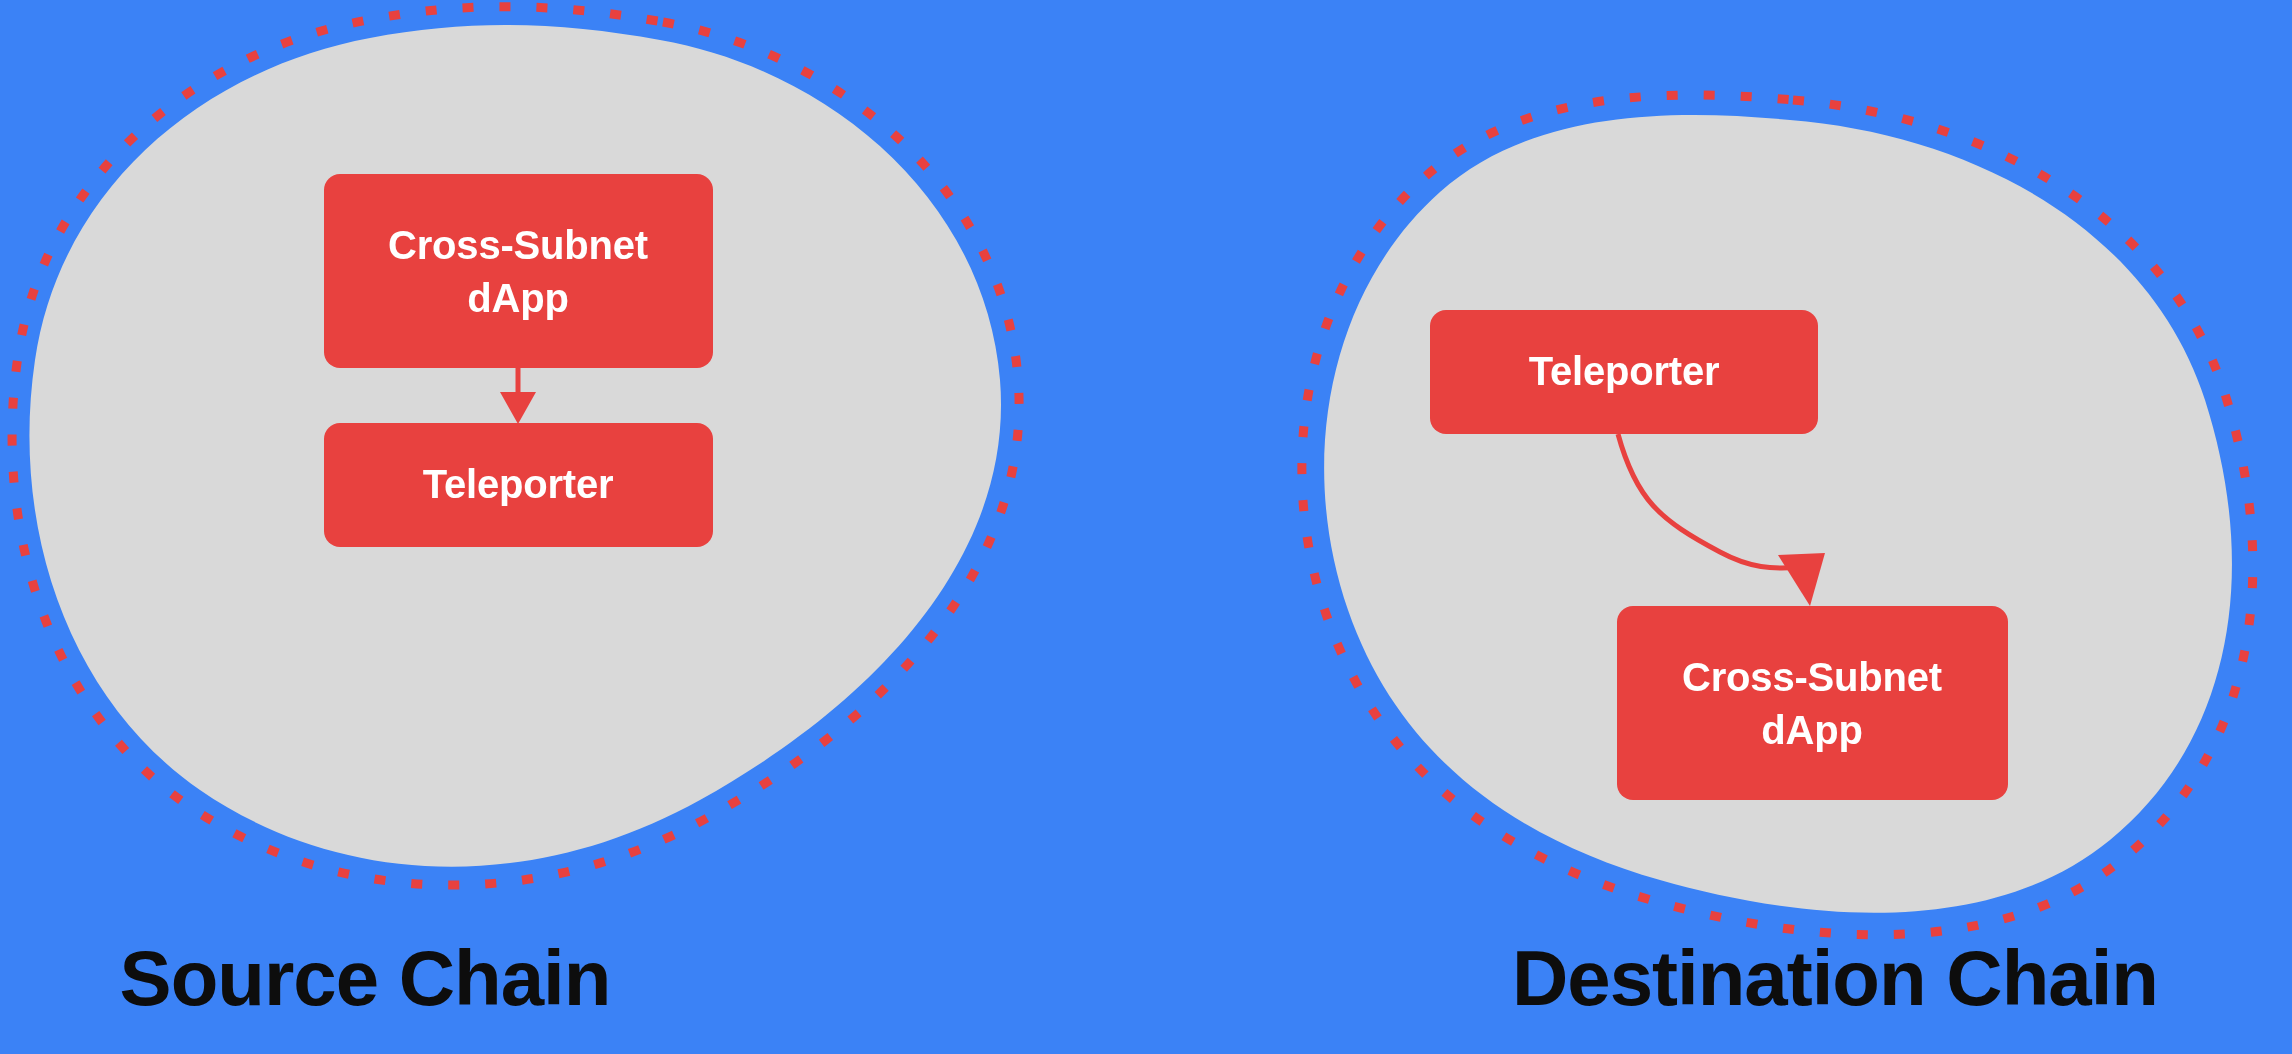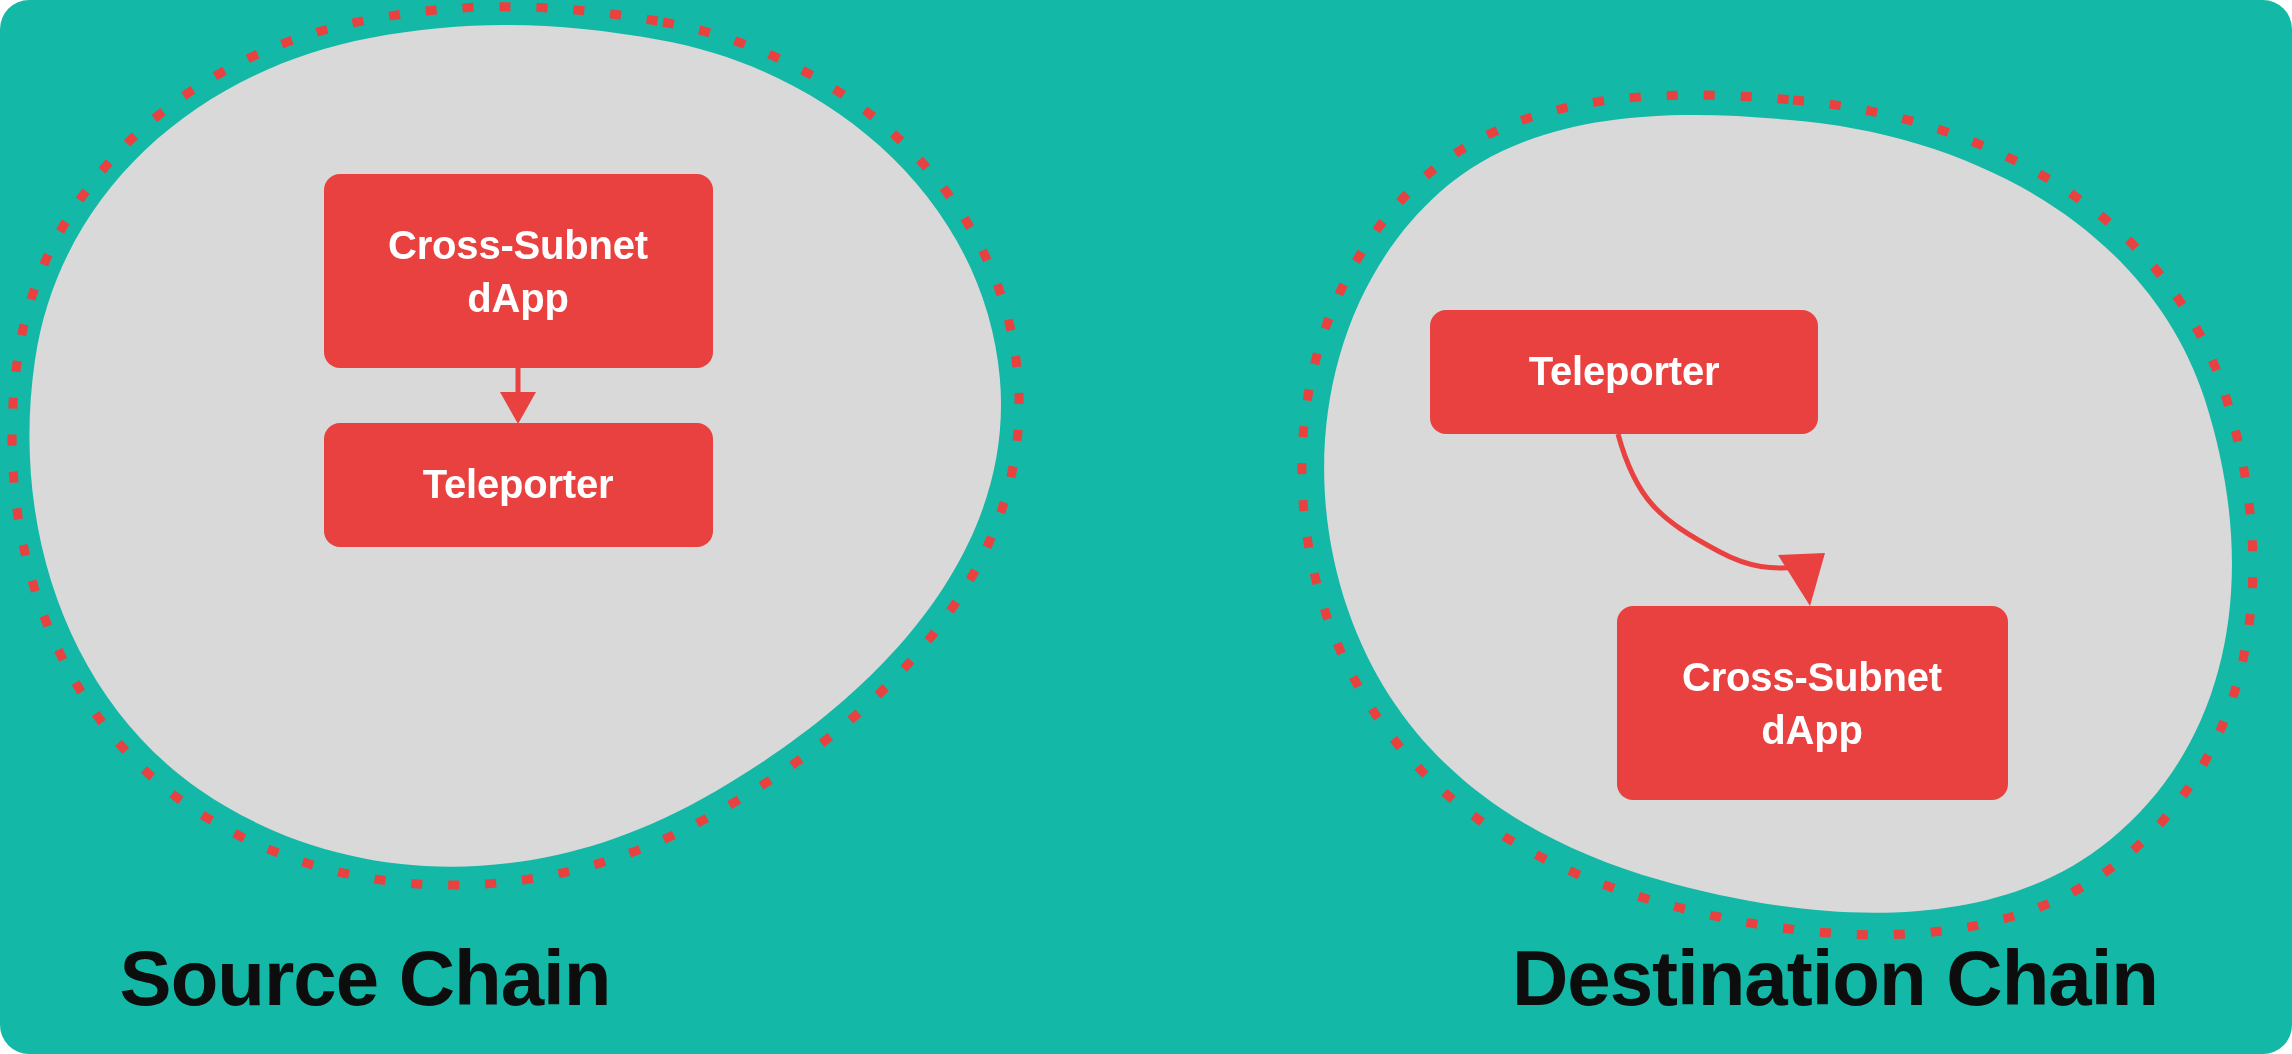--- a/index.html
+++ b/index.html
@@ -11,22 +11,21 @@
   body {
     width: 2292px;
     height: 1054px;
     font-family: "Liberation Sans", sans-serif;
     overflow: hidden;
   }
   #diagram-root {
     position: relative;
     width: 2292px;
     height: 1054px;
-    background: #14b8a6;
-    border-radius: 29px;
+    background: #3b82f6;
   }
   #diagram-svg {
     position: absolute;
     inset: 0;
     width: 2292px;
     height: 1054px;
     display: block;
   }
   .blob-fill {
     fill: #d9d9d9;

